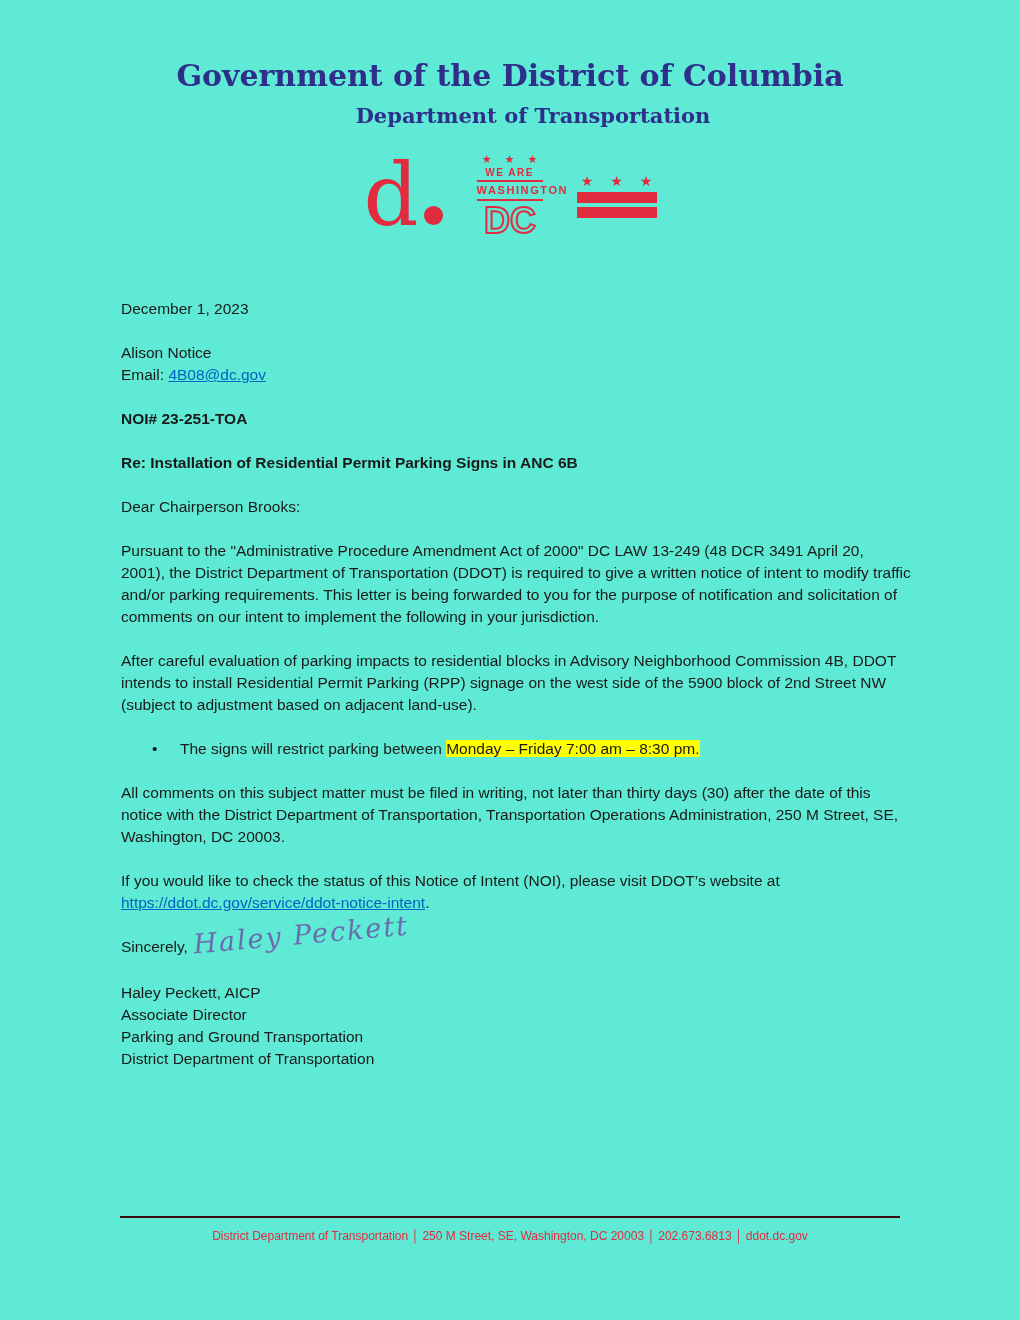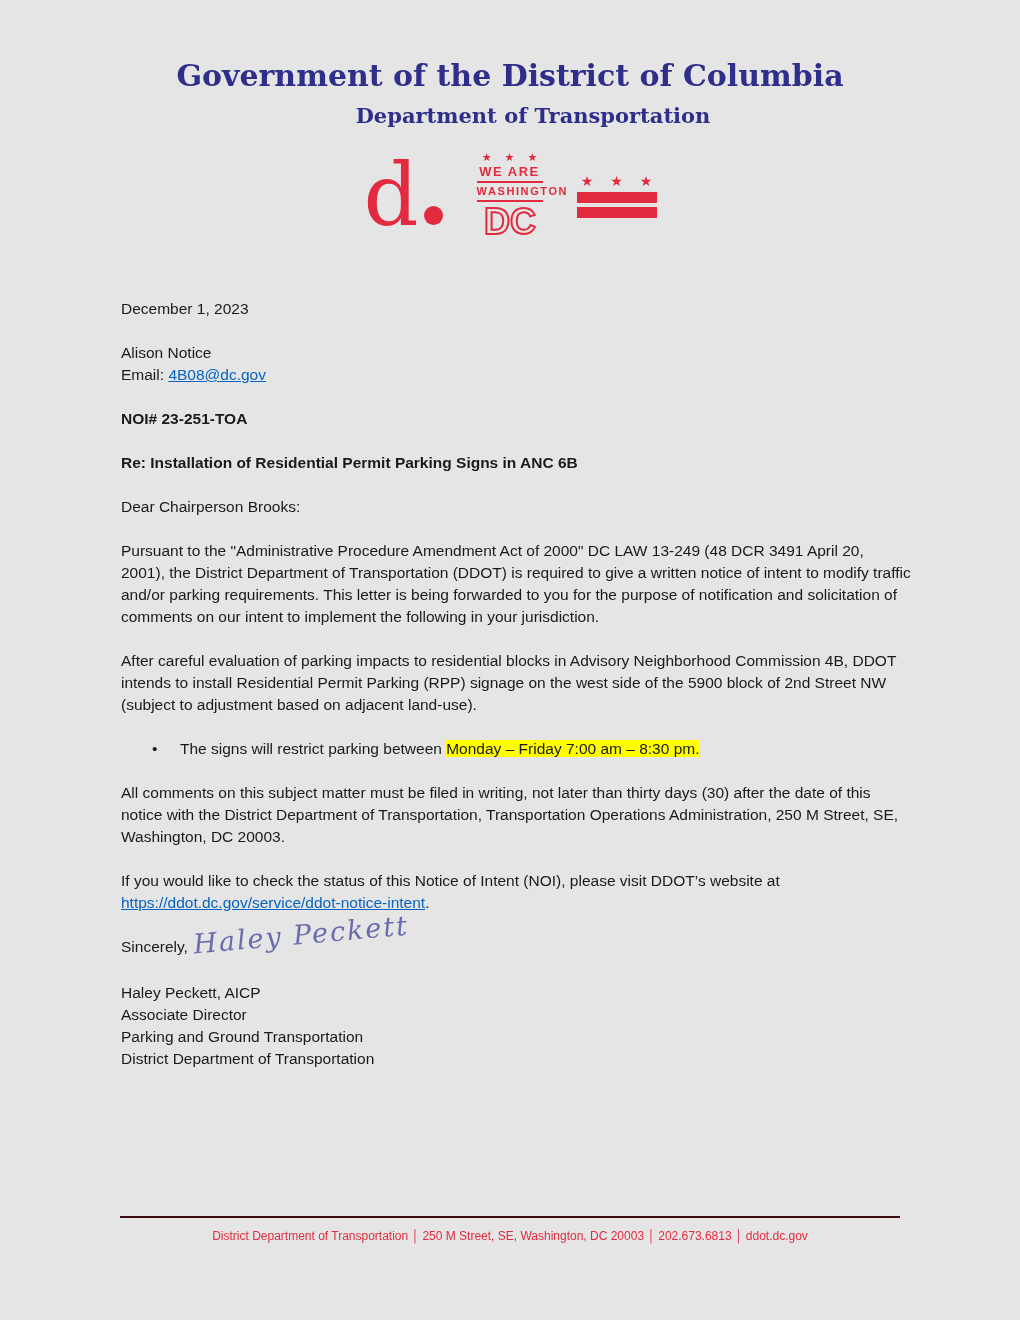--- a/index.html
+++ b/index.html
@@ -1,17 +1,17 @@
 <!DOCTYPE html>
 <html><head>
 <meta charset="utf-8">
 <style>
   html,body { margin:0; padding:0; background:#ffffff; }
   .page {
-    position:relative; width:1020px; height:1320px; background:#e5e5e5;
+    position:relative; width:1020px; height:1320px; background:#5eead4;
     font-family:"Liberation Sans", sans-serif; color:#1a1a1a; overflow:hidden;
   }
 
   
   .letterhead { text-align:center; padding-top:58px; }
   .title {
     font-family:"DejaVu Serif", serif; font-weight:bold; font-size:30px;
     color:#2e2e8b; line-height:1.2;
   }
   .subtitle {
@@ -26,21 +26,21 @@
   .d-letter {
     font-family:"DejaVu Serif", serif; font-size:86px; line-height:0.74;
   }
   .d-dot {
     width:19px; height:19px; border-radius:50%; background:#e32b3f;
     margin-left:5px; margin-bottom:3px;
   }
   .wedc { width:66px; color:#e32b3f; text-align:center; }
   .wedc-stars { font-size:11px; letter-spacing:5px; margin-left:5px; white-space:nowrap; line-height:1; }
   .wedc-weare {
-    font-weight:bold; font-size:13px; letter-spacing:1.5px; line-height:1.1;
+    font-weight:bold; font-size:10px; letter-spacing:1.5px; line-height:1.1;
     border-bottom:2px solid #e32b3f; padding-bottom:2px; margin-top:2px;
   }
   .wedc-washington {
     font-weight:bold; font-size:11px; letter-spacing:1.6px; line-height:1;
     border-bottom:2px solid #e32b3f; padding:3px 0 3px 0;
   }
   .wedc-dc { display:block; margin:0 auto; }
   .flag { width:80px; }
   .flag-stars {
     color:#e32b3f; font-size:14px; line-height:1; text-align:center;

